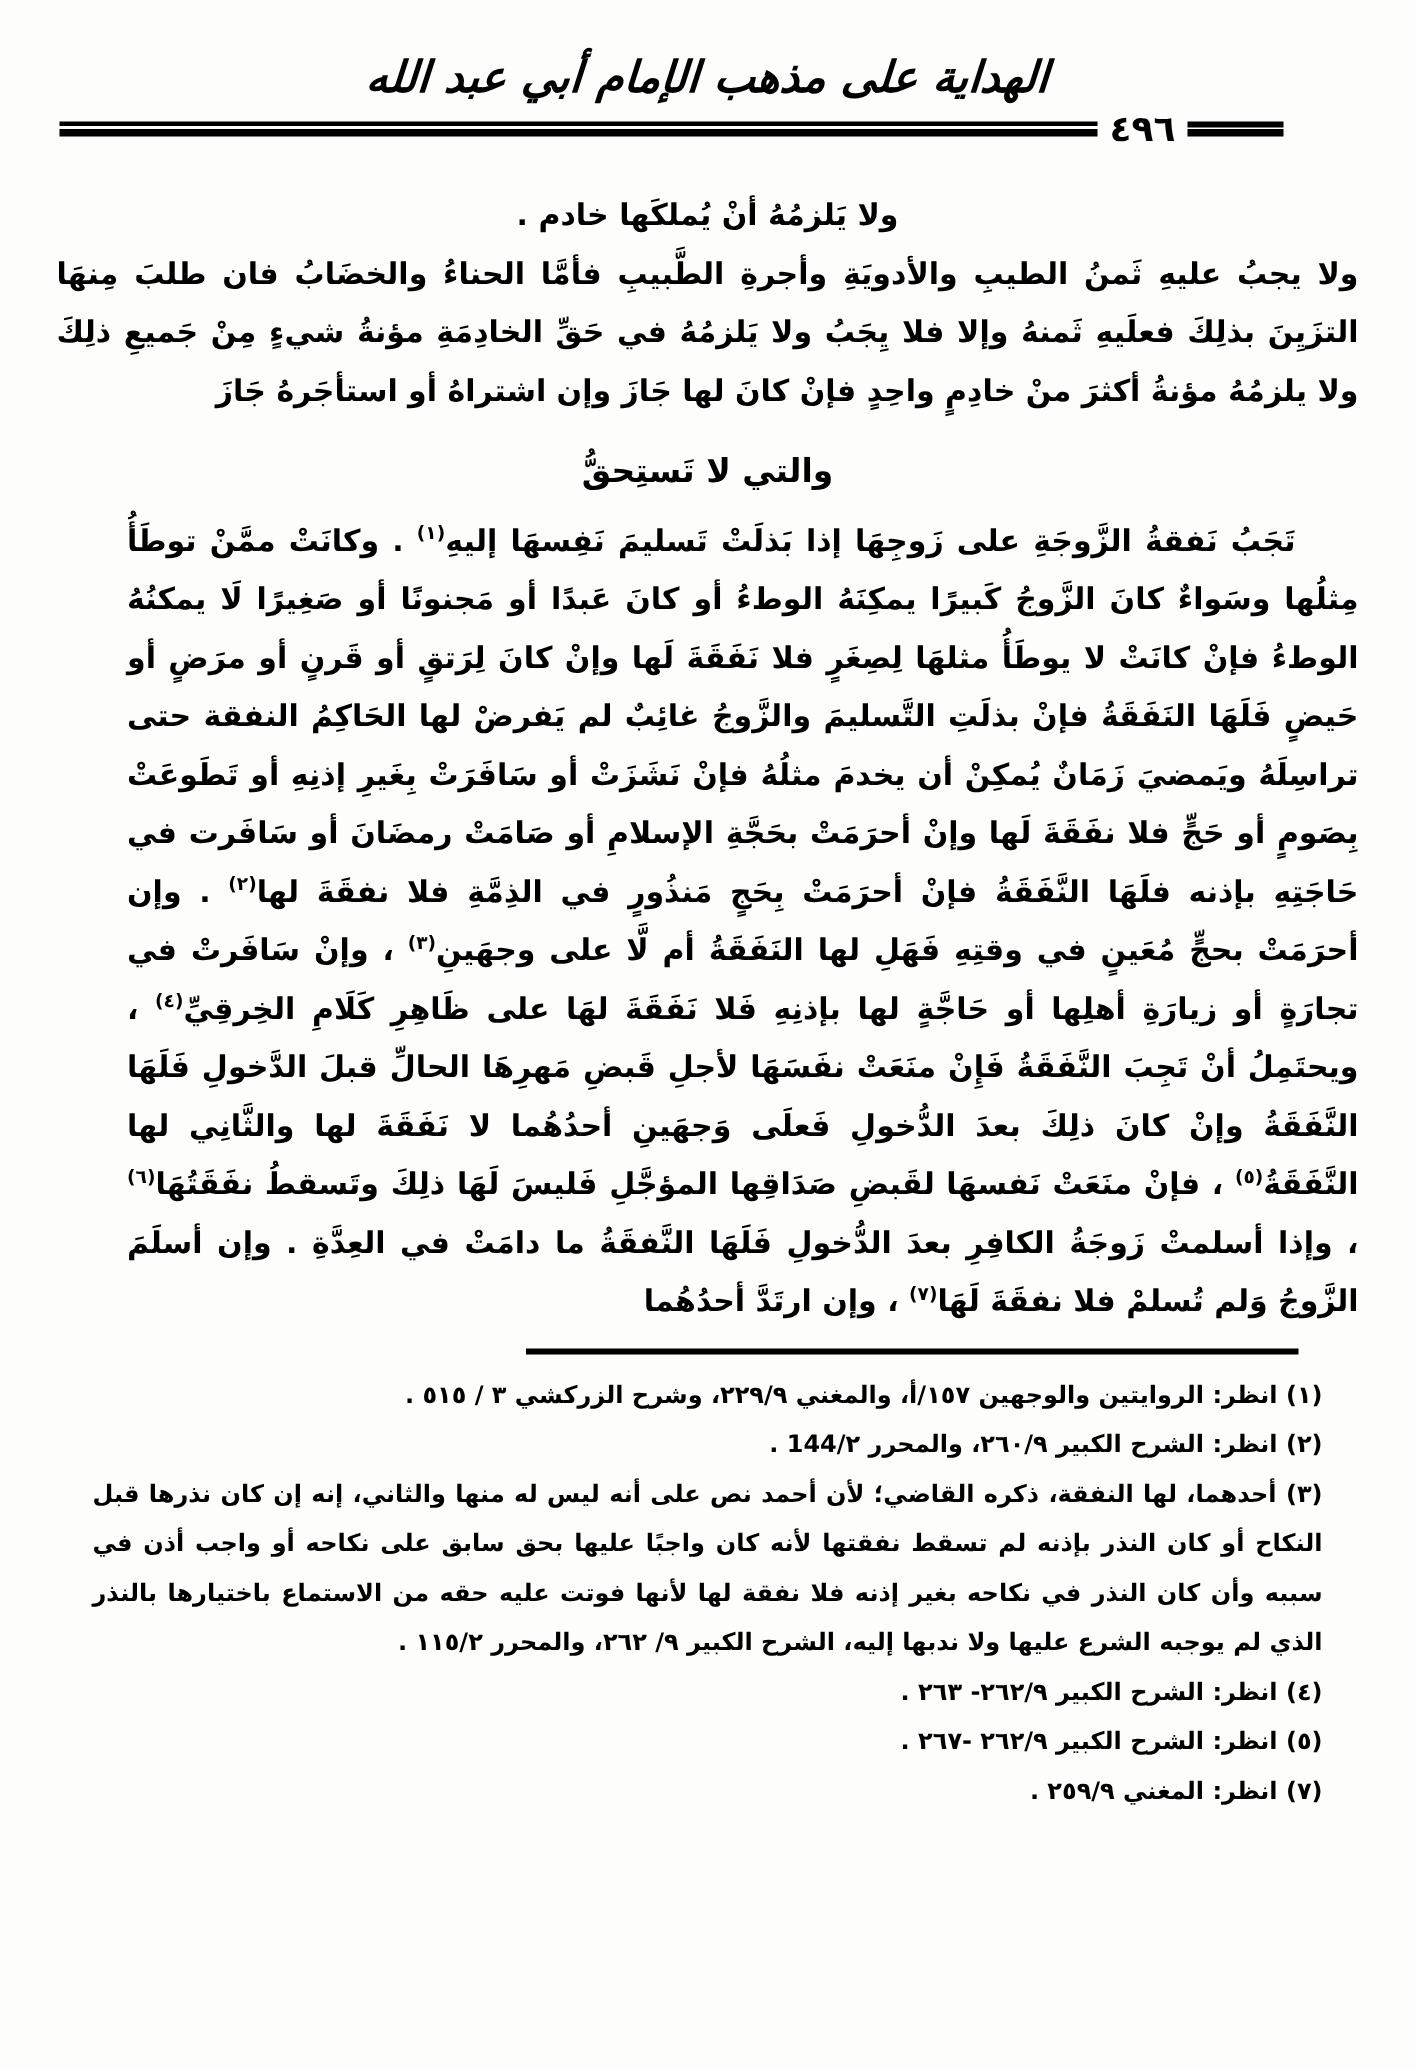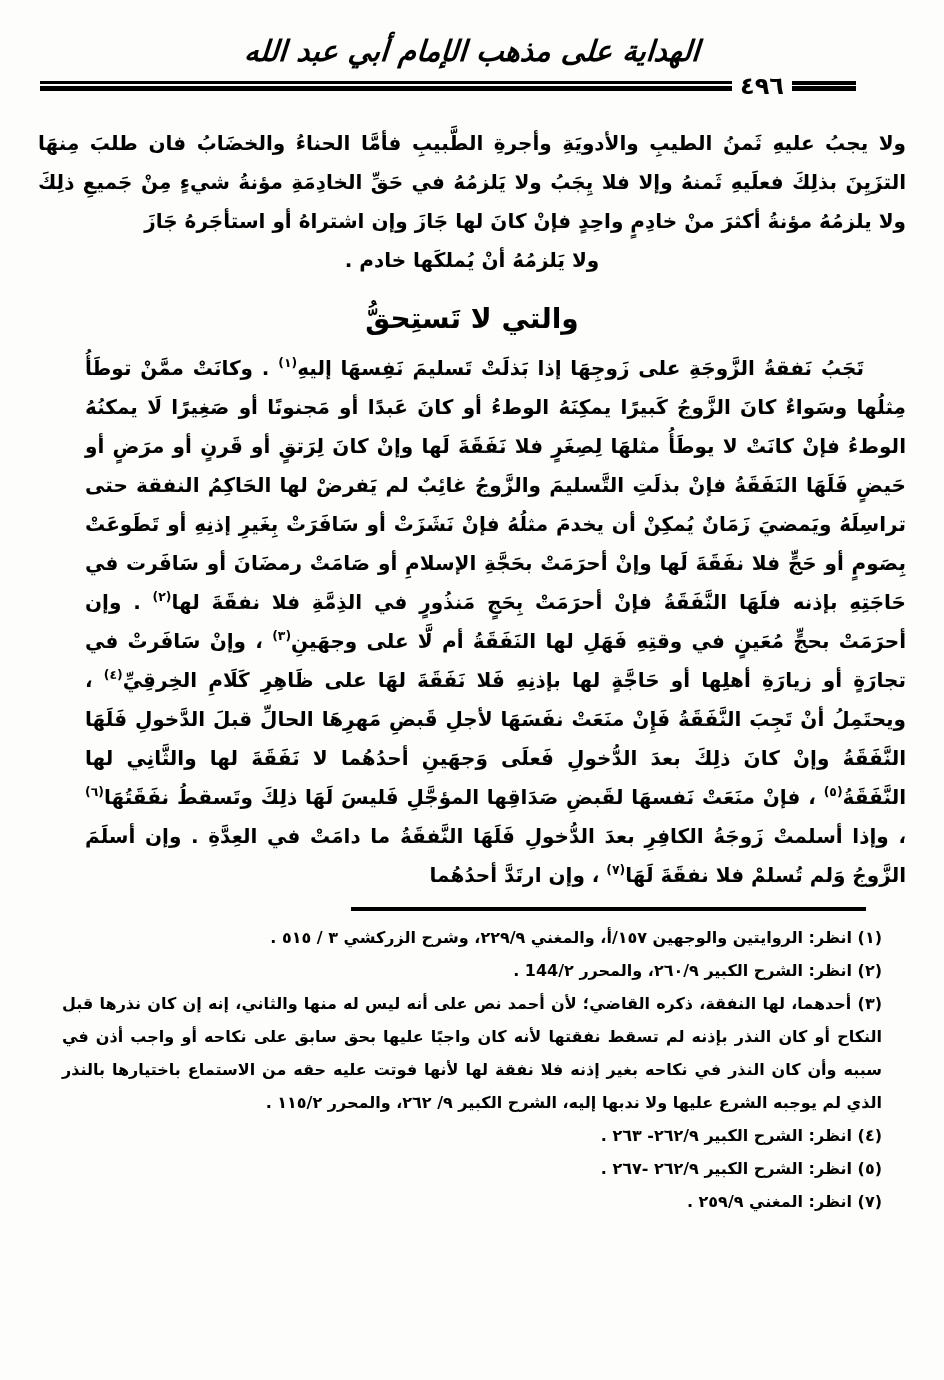--- a/index.html
+++ b/index.html
@@ -56,21 +56,21 @@
   }
   .matn sup{font-size:62%;line-height:0;}
   .centered{text-align:center;margin-top:0;}
   .indent{text-indent:42px;margin-top:14px;margin-left:47px;}
   h1.chap,h2.chap{
     margin:0;
     text-align:center;
     font-weight:bold;
   }
   h1.chap{margin-top:26px;font-size:27px;}
-  h2.chap{margin-top:22px;font-size:28px;}
+  h2.chap{margin-top:22px;font-size:22px;}
   
   .fn-sep{
     height:4px;
     background:#000;
     width:515px;
     margin:12px 78px 10px auto;
   }
   .footnotes{
     margin:0 62px 0 62px;
     font-size:16px;
@@ -92,22 +92,22 @@
   <header class="hdr">
     <div class="book-title">الهداية على مذهب الإمام أبي عبد الله</div>
     <div class="rule-row">
       <span class="rule rule-short"></span>
       <span class="page-num">٤٩٦</span>
       <span class="rule rule-long"></span>
     </div>
   </header>
 
   <main class="body">
+    <p class="matn centered">ولا يَلزمُهُ أنْ يُملكَها خادم .</p>
     <p class="matn">ولا يجبُ عليهِ ثَمنُ الطيبِ والأدويَةِ وأجرةِ الطَّبيبِ فأمَّا الحناءُ والخضَابُ فان طلبَ مِنهَا التزَيِنَ بذلِكَ فعلَيهِ ثَمنهُ وإلا فلا يِجَبُ ولا يَلزمُهُ في حَقِّ الخادِمَةِ مؤنةُ شيءٍ مِنْ جَميعِ ذلِكَ ولا يلزمُهُ مؤنةُ أكثرَ منْ خادِمٍ واحِدٍ فإنْ كانَ لها جَازَ وإن اشتراهُ أو استأجَرهُ جَازَ</p>
-    <p class="matn centered">ولا يَلزمُهُ أنْ يُملكَها خادم .</p>
 
     <h2 class="chap">والتي لا تَستِحقُّ</h2>
 
     <p class="matn indent">تَجَبُ نَفقةُ الزَّوجَةِ على زَوجِهَا إذا بَذلَتْ تَسليمَ نَفِسهَا إليهِ<sup>(١)</sup> . وكانَتْ ممَّنْ توطَأُ مِثلُها وسَواءٌ كانَ الزَّوجُ كَبيرًا يمكِنَهُ الوطءُ أو كانَ عَبدًا أو مَجنونًا أو صَغِيرًا لَا يمكنُهُ الوطءُ فإنْ كانَتْ لا يوطَأُ مثلهَا لِصِغَرٍ فلا نَفَقَةَ لَها وإنْ كانَ لِرَتقٍ أو قَرنٍ أو مرَضٍ أو حَيضٍ فَلَهَا النَفَقَةُ فإنْ بذلَتِ التَّسليمَ والزَّوجُ غائِبٌ لم يَفرضْ لها الحَاكِمُ النفقة حتى تراسِلَهُ ويَمضيَ زَمَانٌ يُمكِنْ أن يخدمَ مثلُهُ فإنْ نَشَزَتْ أو سَافَرَتْ بِغَيرِ إذنِهِ أو تَطَوعَتْ بِصَومٍ أو حَجٍّ فلا نفَقَةَ لَها وإنْ أحرَمَتْ بحَجَّةِ الإسلامِ أو صَامَتْ رمضَانَ أو سَافَرت في حَاجَتِهِ بإذنه فلَهَا النَّفَقَةُ فإنْ أحرَمَتْ بِحَجٍ مَنذُورٍ في الذِمَّةِ فلا نفقَةَ لها<sup>(٢)</sup> . وإن أحرَمَتْ بحجٍّ مُعَينٍ في وقتِهِ فَهَلِ لها النَفَقَةُ أم لَّا على وجهَينِ<sup>(٣)</sup> ، وإنْ سَافَرتْ في تجارَةٍ أو زيارَةِ أهلِها أو حَاجَّةٍ لها بإذنِهِ فَلا نَفَقَةَ لهَا على ظَاهِرِ كَلَامِ الخِرقِيِّ<sup>(٤)</sup> ، ويحتَمِلُ أنْ تَجِبَ النَّفَقَةُ فَإِنْ منَعَتْ نفَسَهَا لأجلِ قَبضِ مَهرِهَا الحالِّ قبلَ الدَّخولِ فَلَهَا النَّفَقَةُ وإنْ كانَ ذلِكَ بعدَ الدُّخولِ فَعلَى وَجهَينِ أحدُهُما لا نَفَقَةَ لها والثَّانِي لها النَّفَقَةُ<sup>(٥)</sup> ، فإنْ منَعَتْ نَفسهَا لقَبضِ صَدَاقِها المؤجَّلِ فَليسَ لَهَا ذلِكَ وتَسقطُ نفَقَتُهَا<sup>(٦)</sup> ، وإذا أسلمتْ زَوجَةُ الكافِرِ بعدَ الدُّخولِ فَلَهَا النَّفقَةُ ما دامَتْ في العِدَّةِ . وإن أسلَمَ الزَّوجُ وَلم تُسلمْ فلا نفقَةَ لَهَا<sup>(٧)</sup> ، وإن ارتَدَّ أحدُهُما</p>
   </main>
 
   <div class="fn-sep"></div>
 
   <section class="footnotes">
     <p class="fn"><span class="fn-num">(١)</span> <span>انظر: الروايتين والوجهين ١٥٧/أ، والمغني ٢٢٩/٩، وشرح الزركشي ٣ / ٥١٥ .</span></p>

